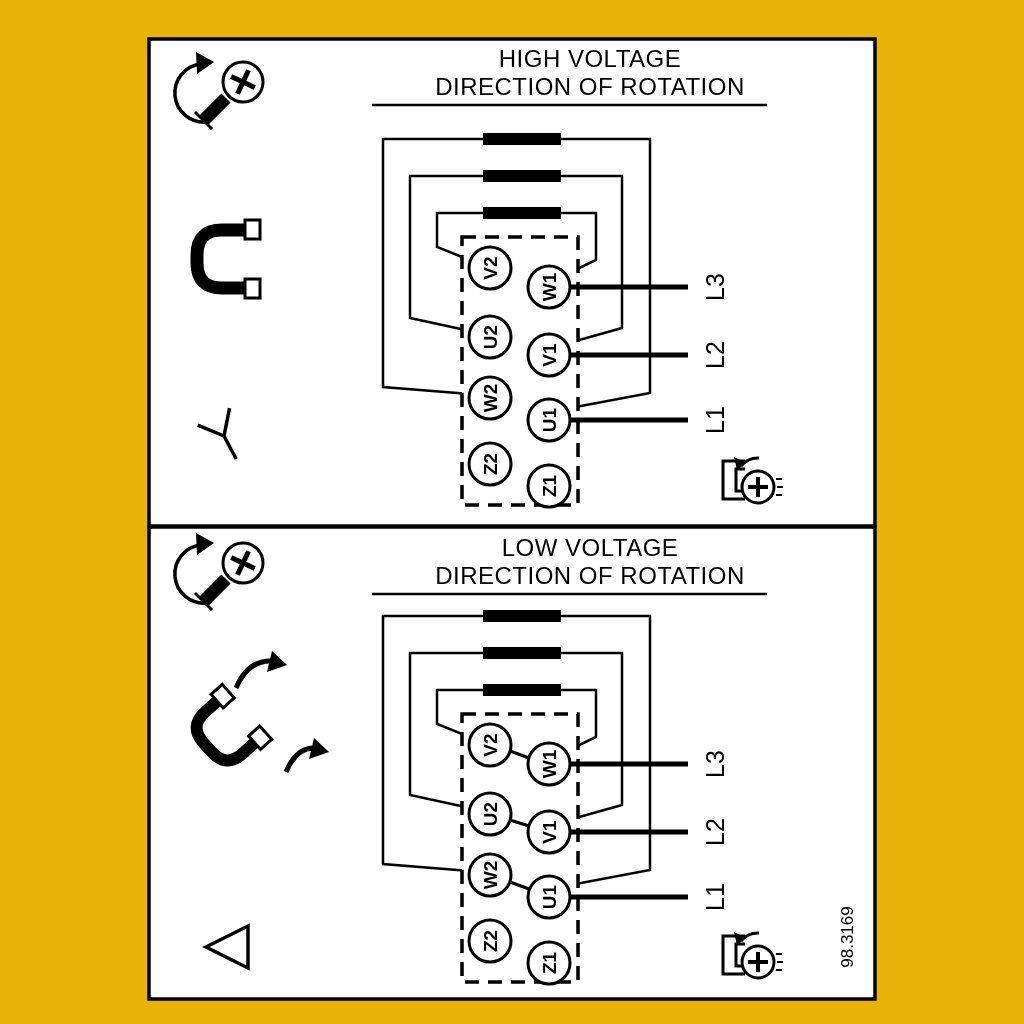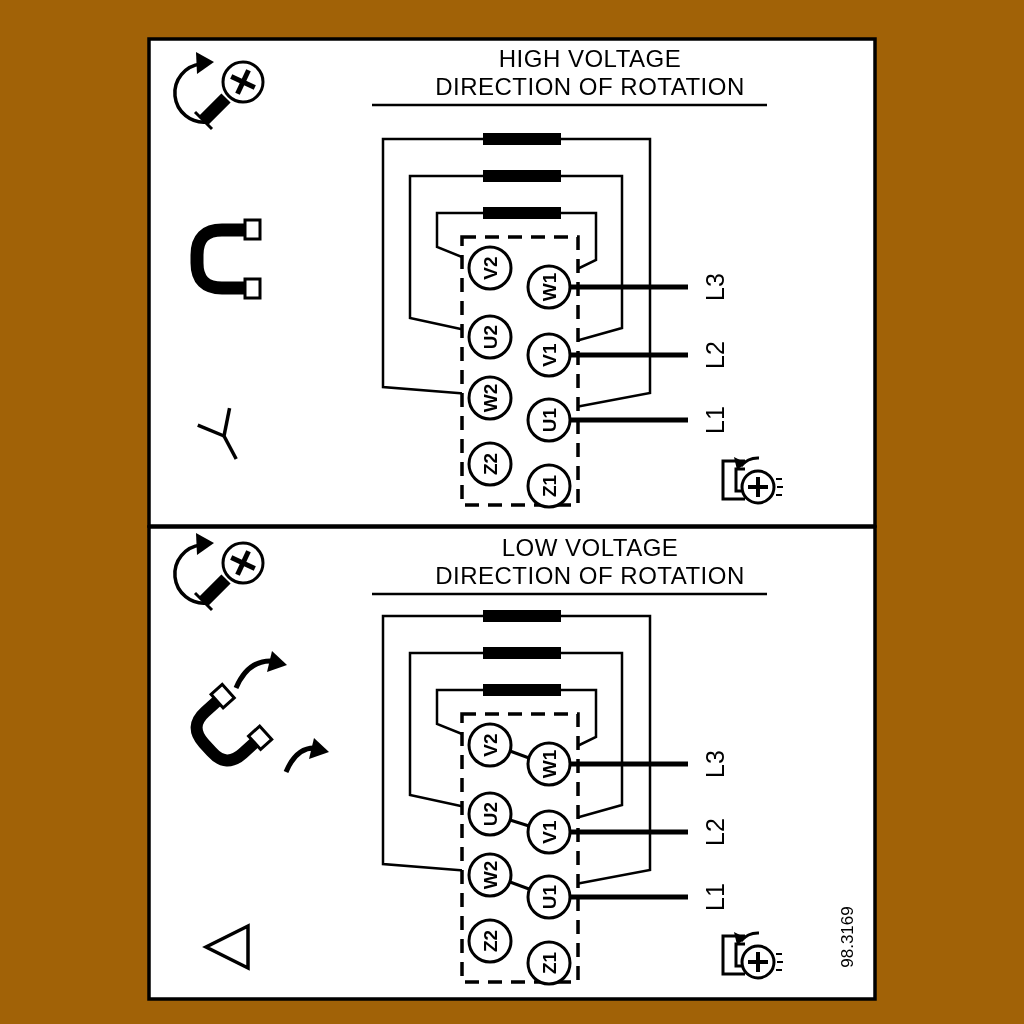--- a/index.html
+++ b/index.html
@@ -1,16 +1,16 @@
 <!DOCTYPE html>
 <html><head>
 <meta charset="utf-8">
 <style>
   html,body{margin:0;padding:0;background:#ffffff;}
-  .page{position:relative;width:1024px;height:1024px;background:#a16207;overflow:hidden;}
+  .page{position:relative;width:1024px;height:1024px;background:#eab308;overflow:hidden;}
   svg{display:block;}
   text{font-family:"Liberation Sans","DejaVu Sans",sans-serif;fill:#000;}
   .title{font-size:24px;letter-spacing:0.5px;}
   .term{font-size:19px;font-weight:bold;}
   .lline{font-size:25px;}
   .pnum{font-size:17px;}
 </style>
 </head>
 <body>
 

